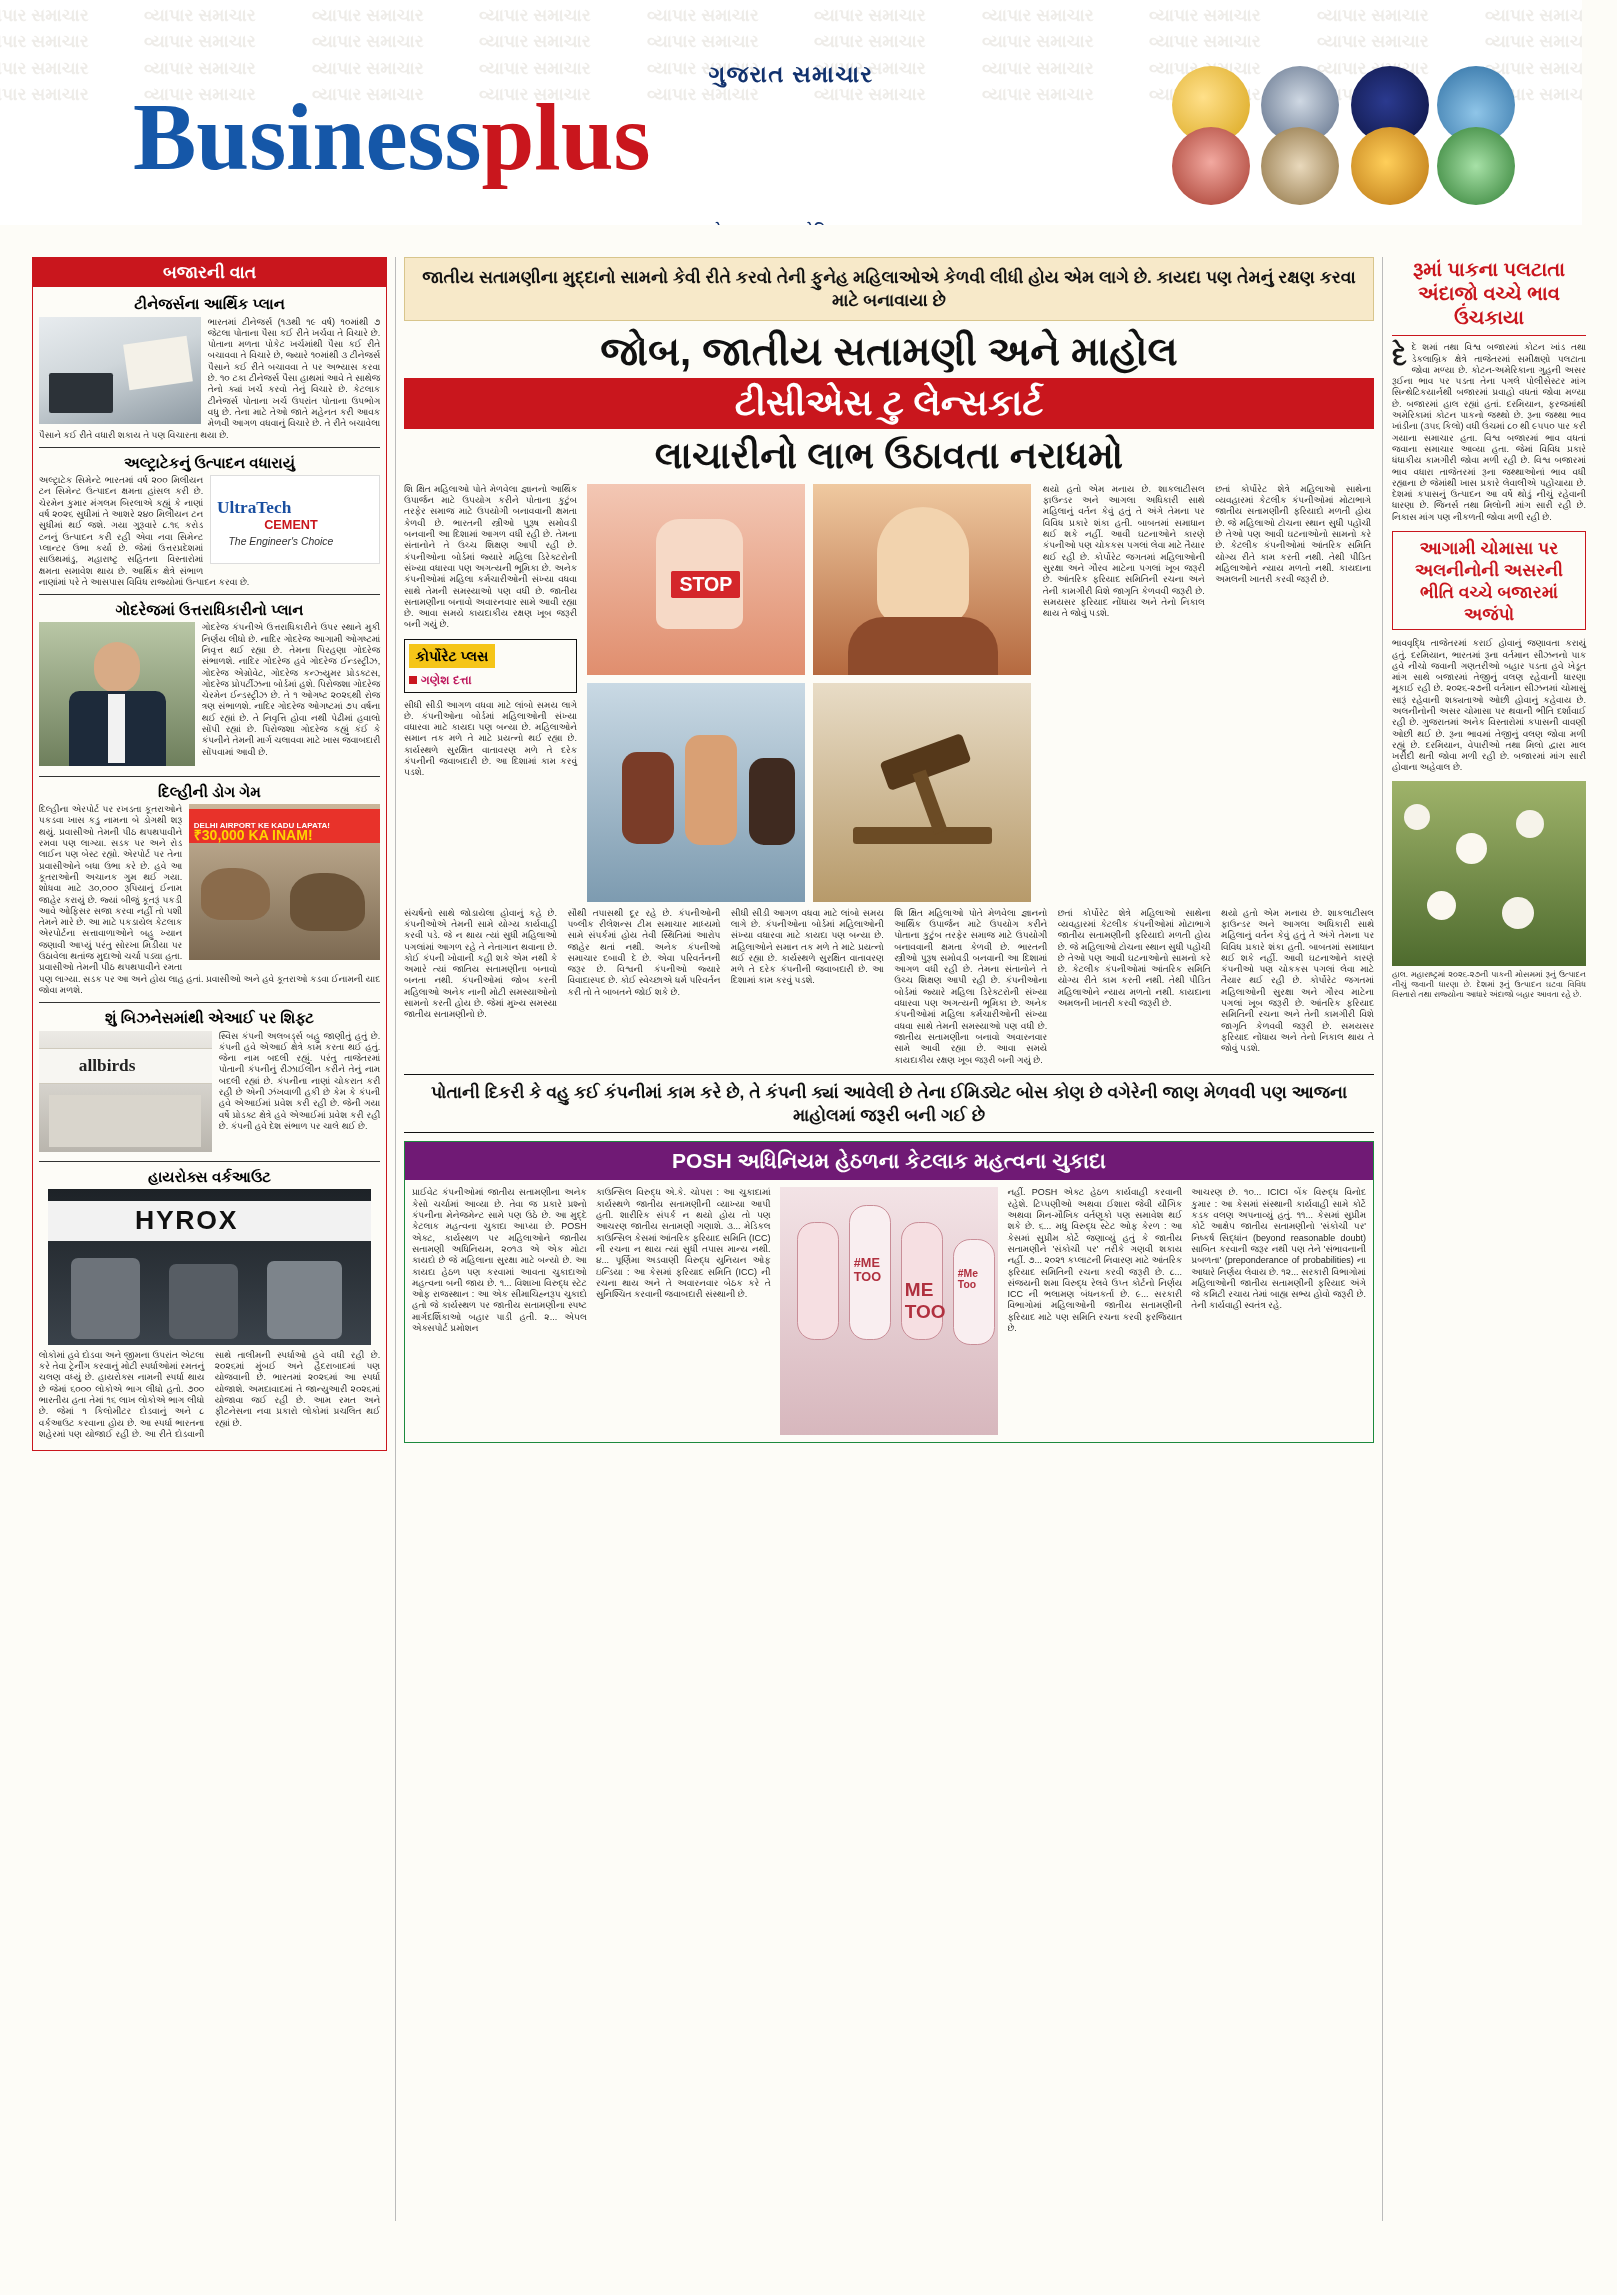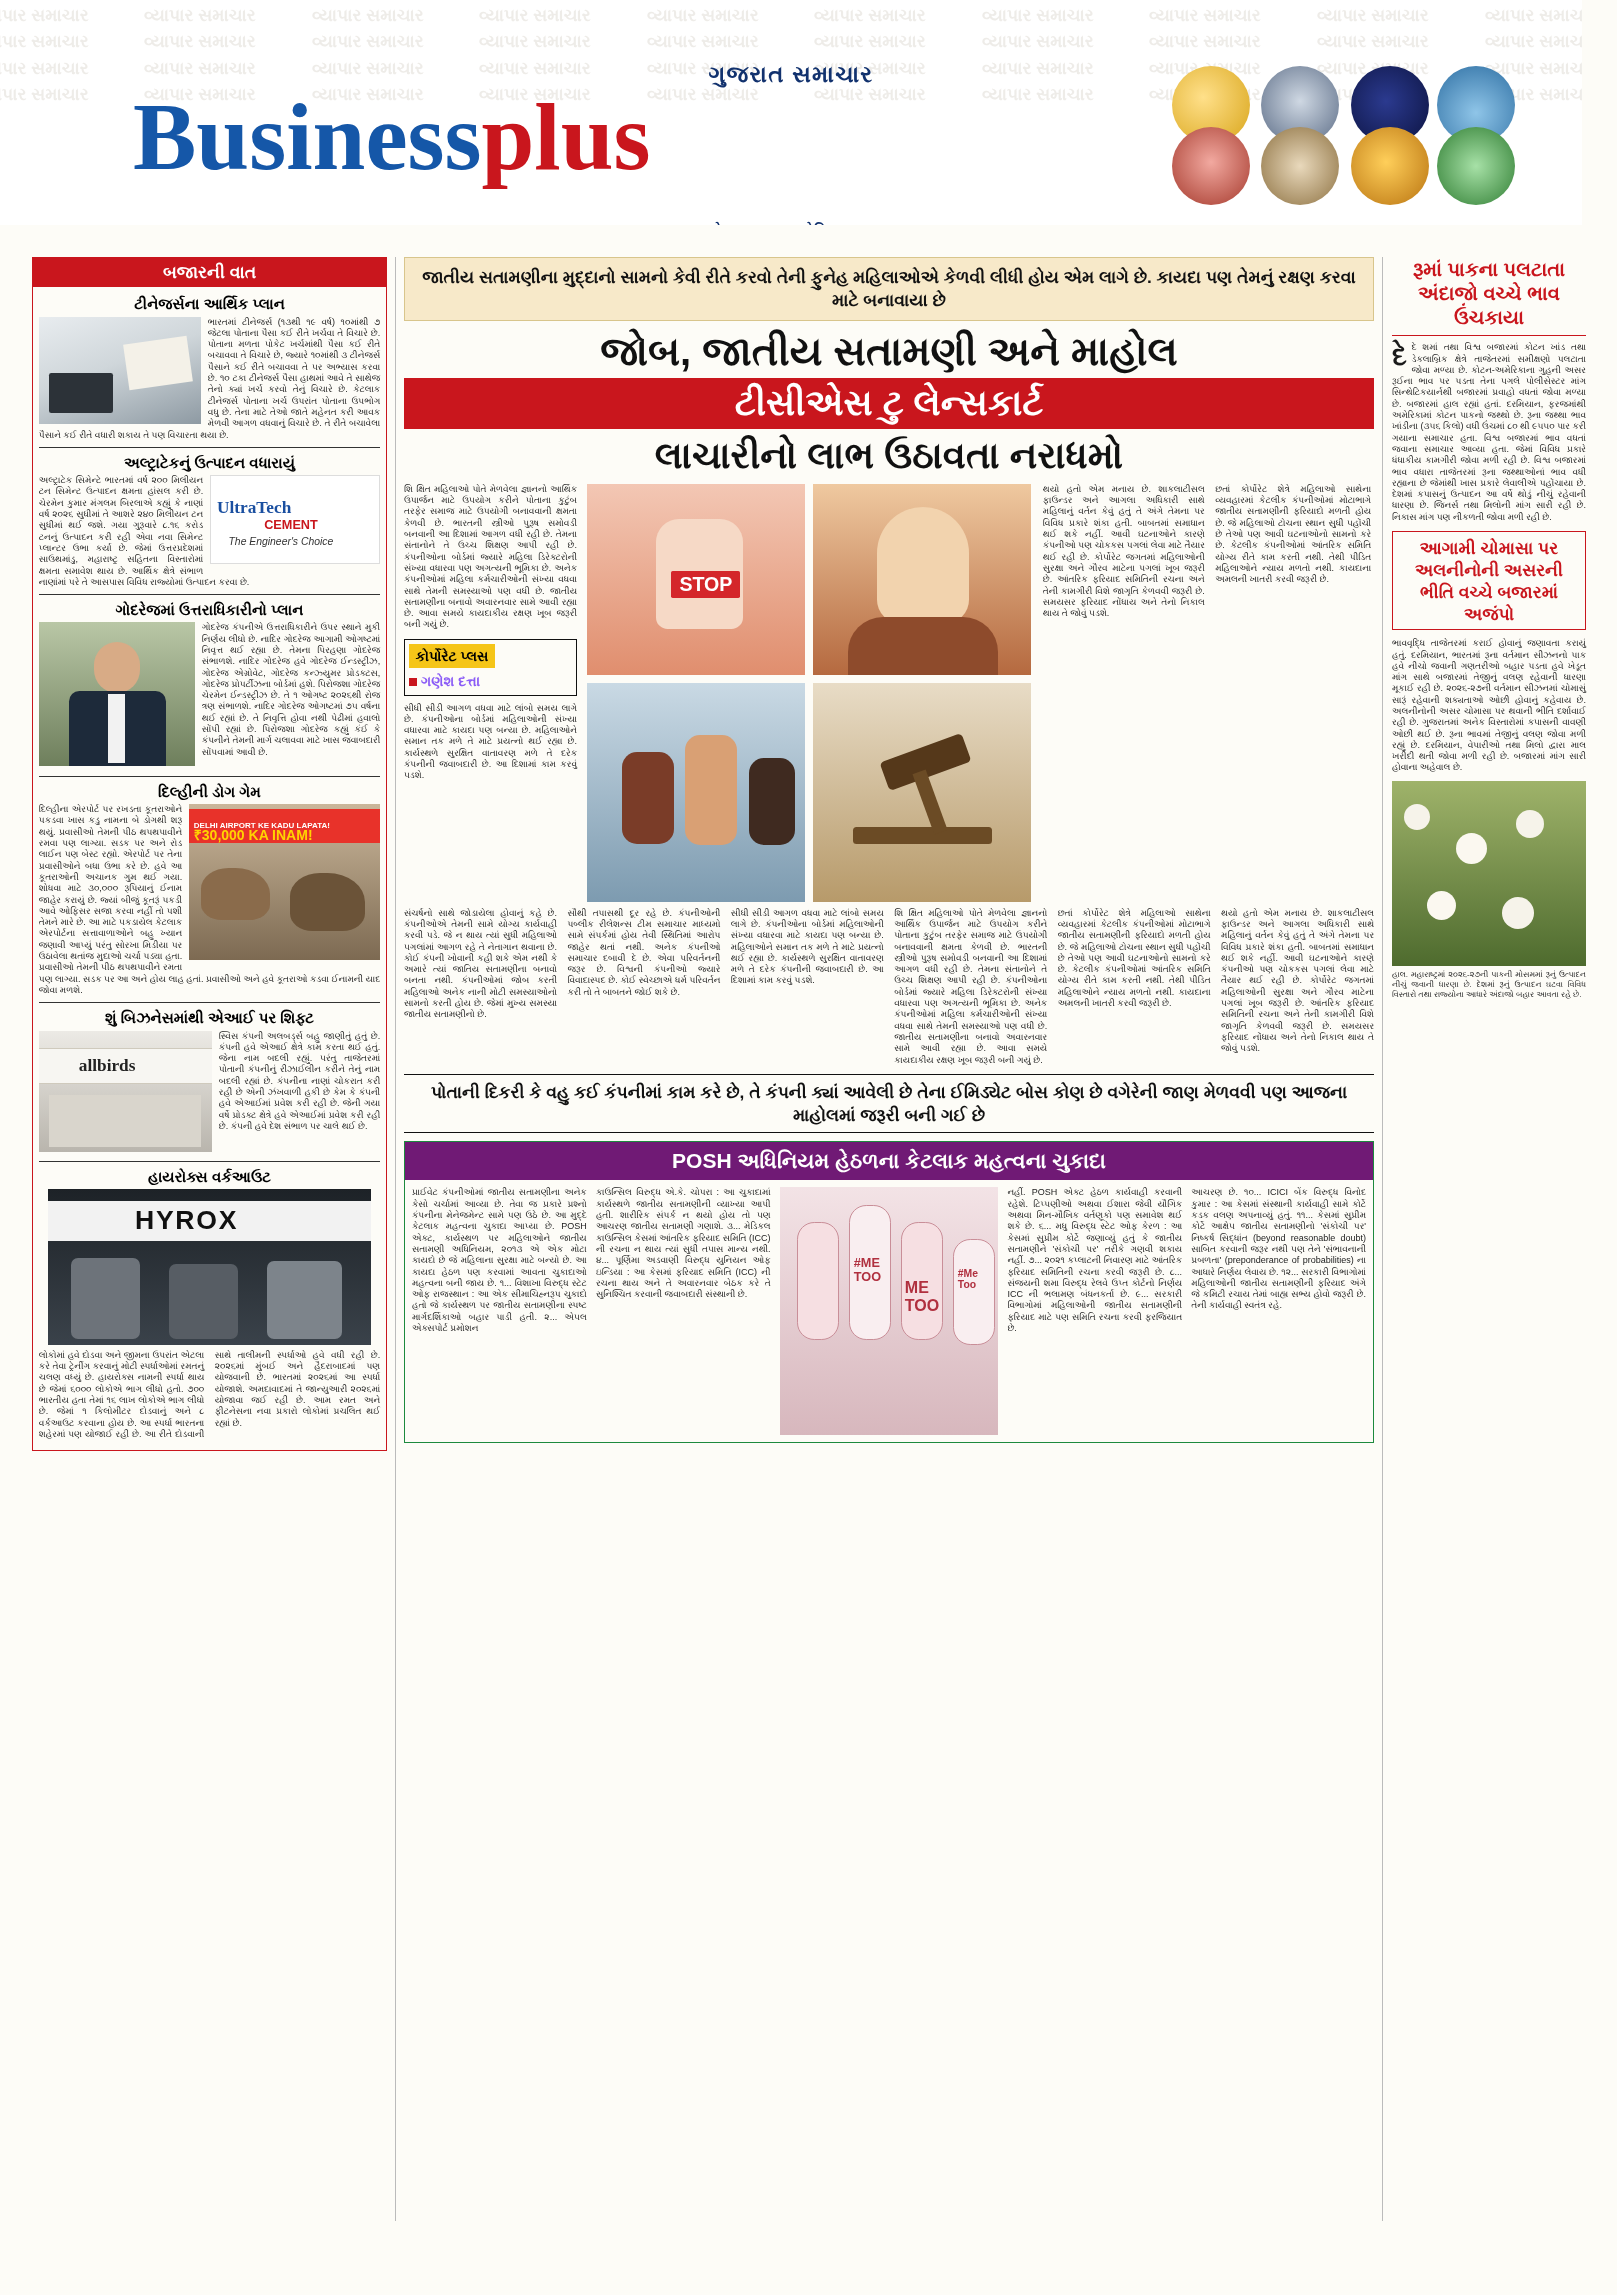--- a/index.html
+++ b/index.html
@@ -72,21 +72,21 @@
   
   .green-bar{
     background:#701a75;color:#fff;font-weight:bold;font-size:21px;text-align:center;padding:7px 0;
   }
   .posh-box{border:1.7px solid #1d8a3e;}
 
   .statement{
     font-size:17.3px;line-height:23px;font-weight:bold;text-align:center;color:#111;padding:5.8px 3.5px;
   }
   .badge-yellow{background:#f5c518;font-weight:bold;font-size:14px;padding:3.5px 7px;display:inline-block;}
-  .byline{font-weight:bold;font-size:14px;color:#8b5cf6;}
+  .byline{font-weight:bold;font-size:12px;color:#be185d;}
   .byline-sq{display:inline-block;width:8px;height:8px;background:#c9161d;margin-right:4.6px;}
   .colrule{position:absolute;width:1.2px;background:#bbb;}
 </style>
 </head>
 <body>
 
 <div class="page">
 
   <div class="masthead">
     <div class="mh-watermark" id="wm">
@@ -312,21 +312,21 @@
 
 ૪... પૂર્ણિમા અડવાણી વિરુદ્ધ યુનિયન ઓફ ઇન્ડિયા : આ કેસમાં ફરિયાદ સમિતિ (ICC) ની રચના થાય અને તે અવારનવાર બેઠક કરે તે સુનિશ્ચિત કરવાની જવાબદારી સંસ્થાની છે.</div>
         </div>
         <div style="flex:1.25;">
           <div class="img-ph" style="width:100%;height:248px;background:linear-gradient(180deg,#f3e3e6,#d7b7bd);">
             <div style="position:absolute;left:17.3px;top:35px;width:40px;height:116px;background:#f6dfe2;border-radius:17.3px;border:1.2px solid #c98e98;"></div>
             <div style="position:absolute;left:69px;top:17.3px;width:40px;height:133px;background:#f9eef0;border-radius:17.3px;border:1.2px solid #c98e98;"></div>
             <div style="position:absolute;left:121px;top:35px;width:40px;height:116px;background:#f6dfe2;border-radius:17.3px;border:1.2px solid #c98e98;"></div>
             <div style="position:absolute;left:173px;top:52px;width:40px;height:104px;background:#f9eef0;border-radius:17.3px;border:1.2px solid #c98e98;"></div>
             <div style="position:absolute;left:74px;top:69px;font-size:12.7px;color:#b0303f;font-weight:bold;">#ME<br>TOO</div>
-            <div style="position:absolute;left:125px;top:92px;font-size:16px;color:#b0303f;font-weight:bold;">ME<br>TOO</div>
+            <div style="position:absolute;left:125px;top:92px;font-size:19px;color:#b0303f;font-weight:bold;">ME<br>TOO</div>
             <div style="position:absolute;left:178px;top:81px;font-size:10.4px;color:#b0303f;font-weight:bold;">#Me<br>Too</div>
           </div>
         </div>
         <div style="flex:1;" class="body-text guj">નહીં. POSH એક્ટ હેઠળ કાર્યવાહી કરવાની રહેશે. ટિપ્પણીઓ અથવા ઈશારા જેવી યૌગિક અથવા મિન-મૌખિક વર્તણૂકો પણ સમાવેશ થઈ શકે છે.
 
 ૬... મધુ વિરુદ્ધ સ્ટેટ ઓફ કેરળ : આ કેસમાં સુપ્રીમ કોર્ટે જણાવ્યું હતું કે જાતીય સતામણીને 'સંકોચી પર' તરીકે ગણવી શકાય નહીં.
 
 ૭... ૨૦૨૧ કપ્લાટની નિવારણ માટે આંતરિક ફરિયાદ સમિતિની રચના કરવી જરૂરી છે.
 
 ૮... સંજયની શમા વિરુદ્ધ રેલવે ઉપ્ત કોર્ટનો નિર્ણય ICC ની ભલામણ બંધનકર્તા છે.

